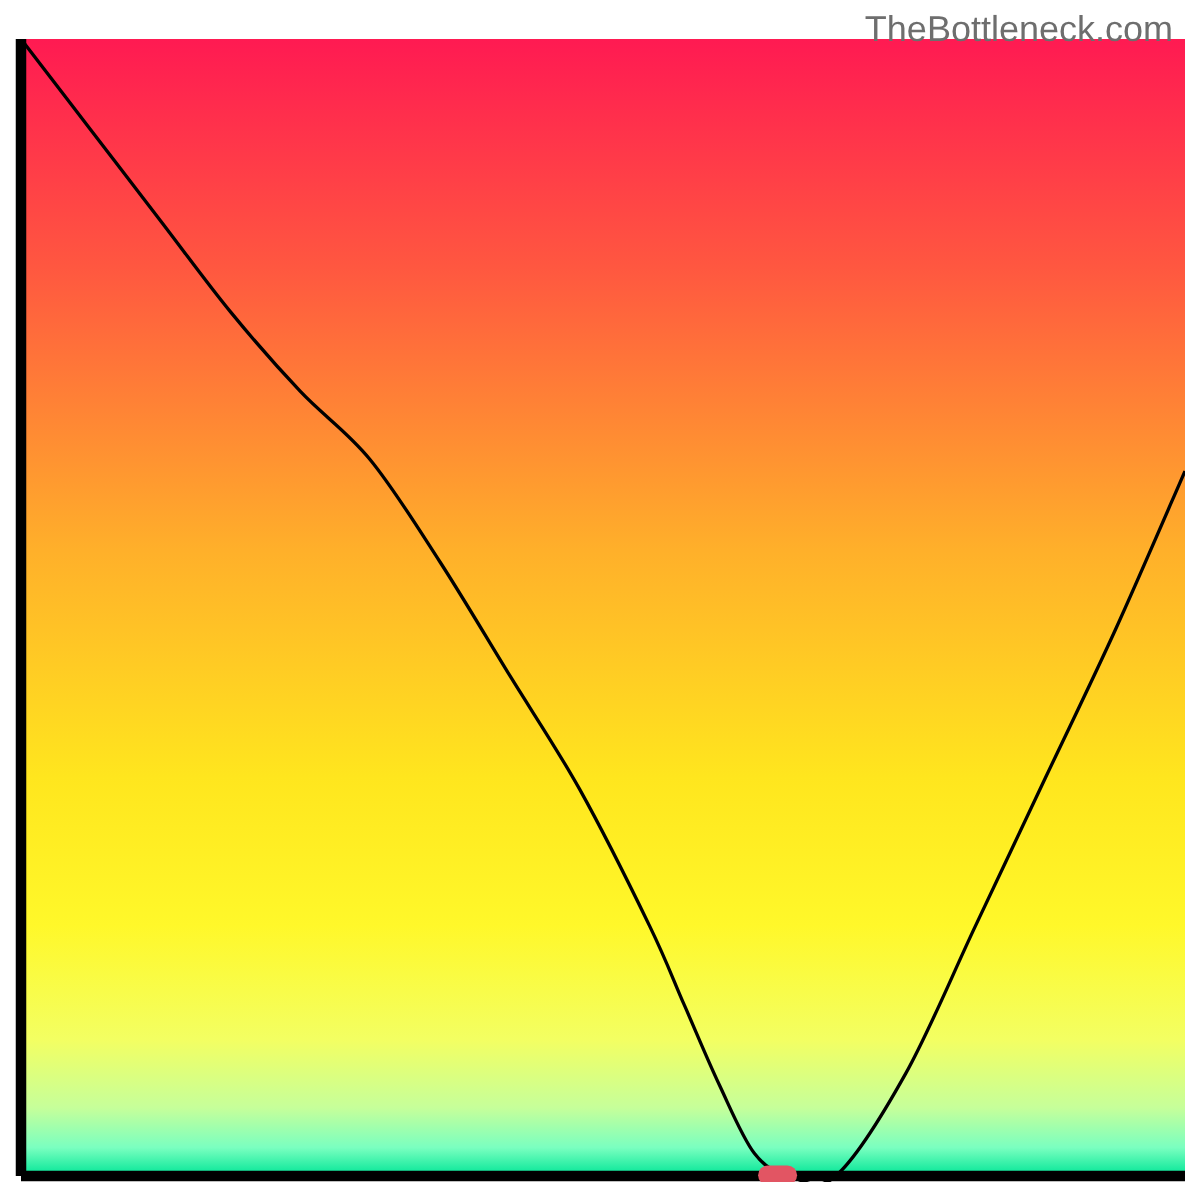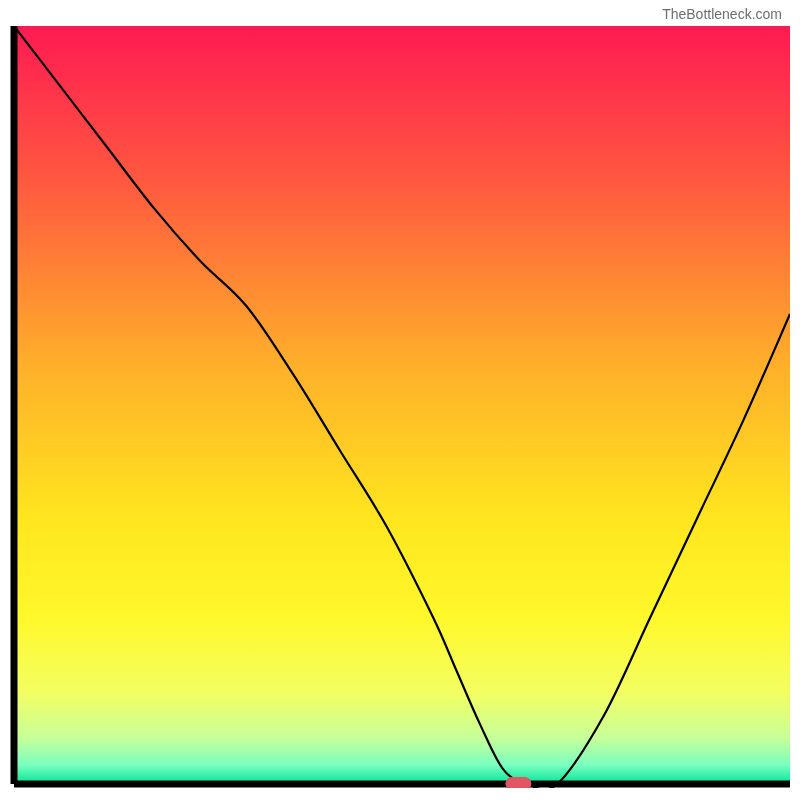--- a/index.html
+++ b/index.html
@@ -8,21 +8,21 @@
     height: 800px;
     background: #ffffff;
     font-family: Arial, sans-serif;
     position: relative;
     overflow: hidden;
   }
   .attribution {
     position: absolute;
     top: 6px;
     right: 18px;
-    font-size: 14px;
+    font-size: 24px;
     color: #6e6e6e;
     font-weight: 500;
     z-index: 10;
   }
   .chart-wrap {
     position: absolute;
     left: 10px;
     top: 26px;
     width: 780px;
     height: 762px;

